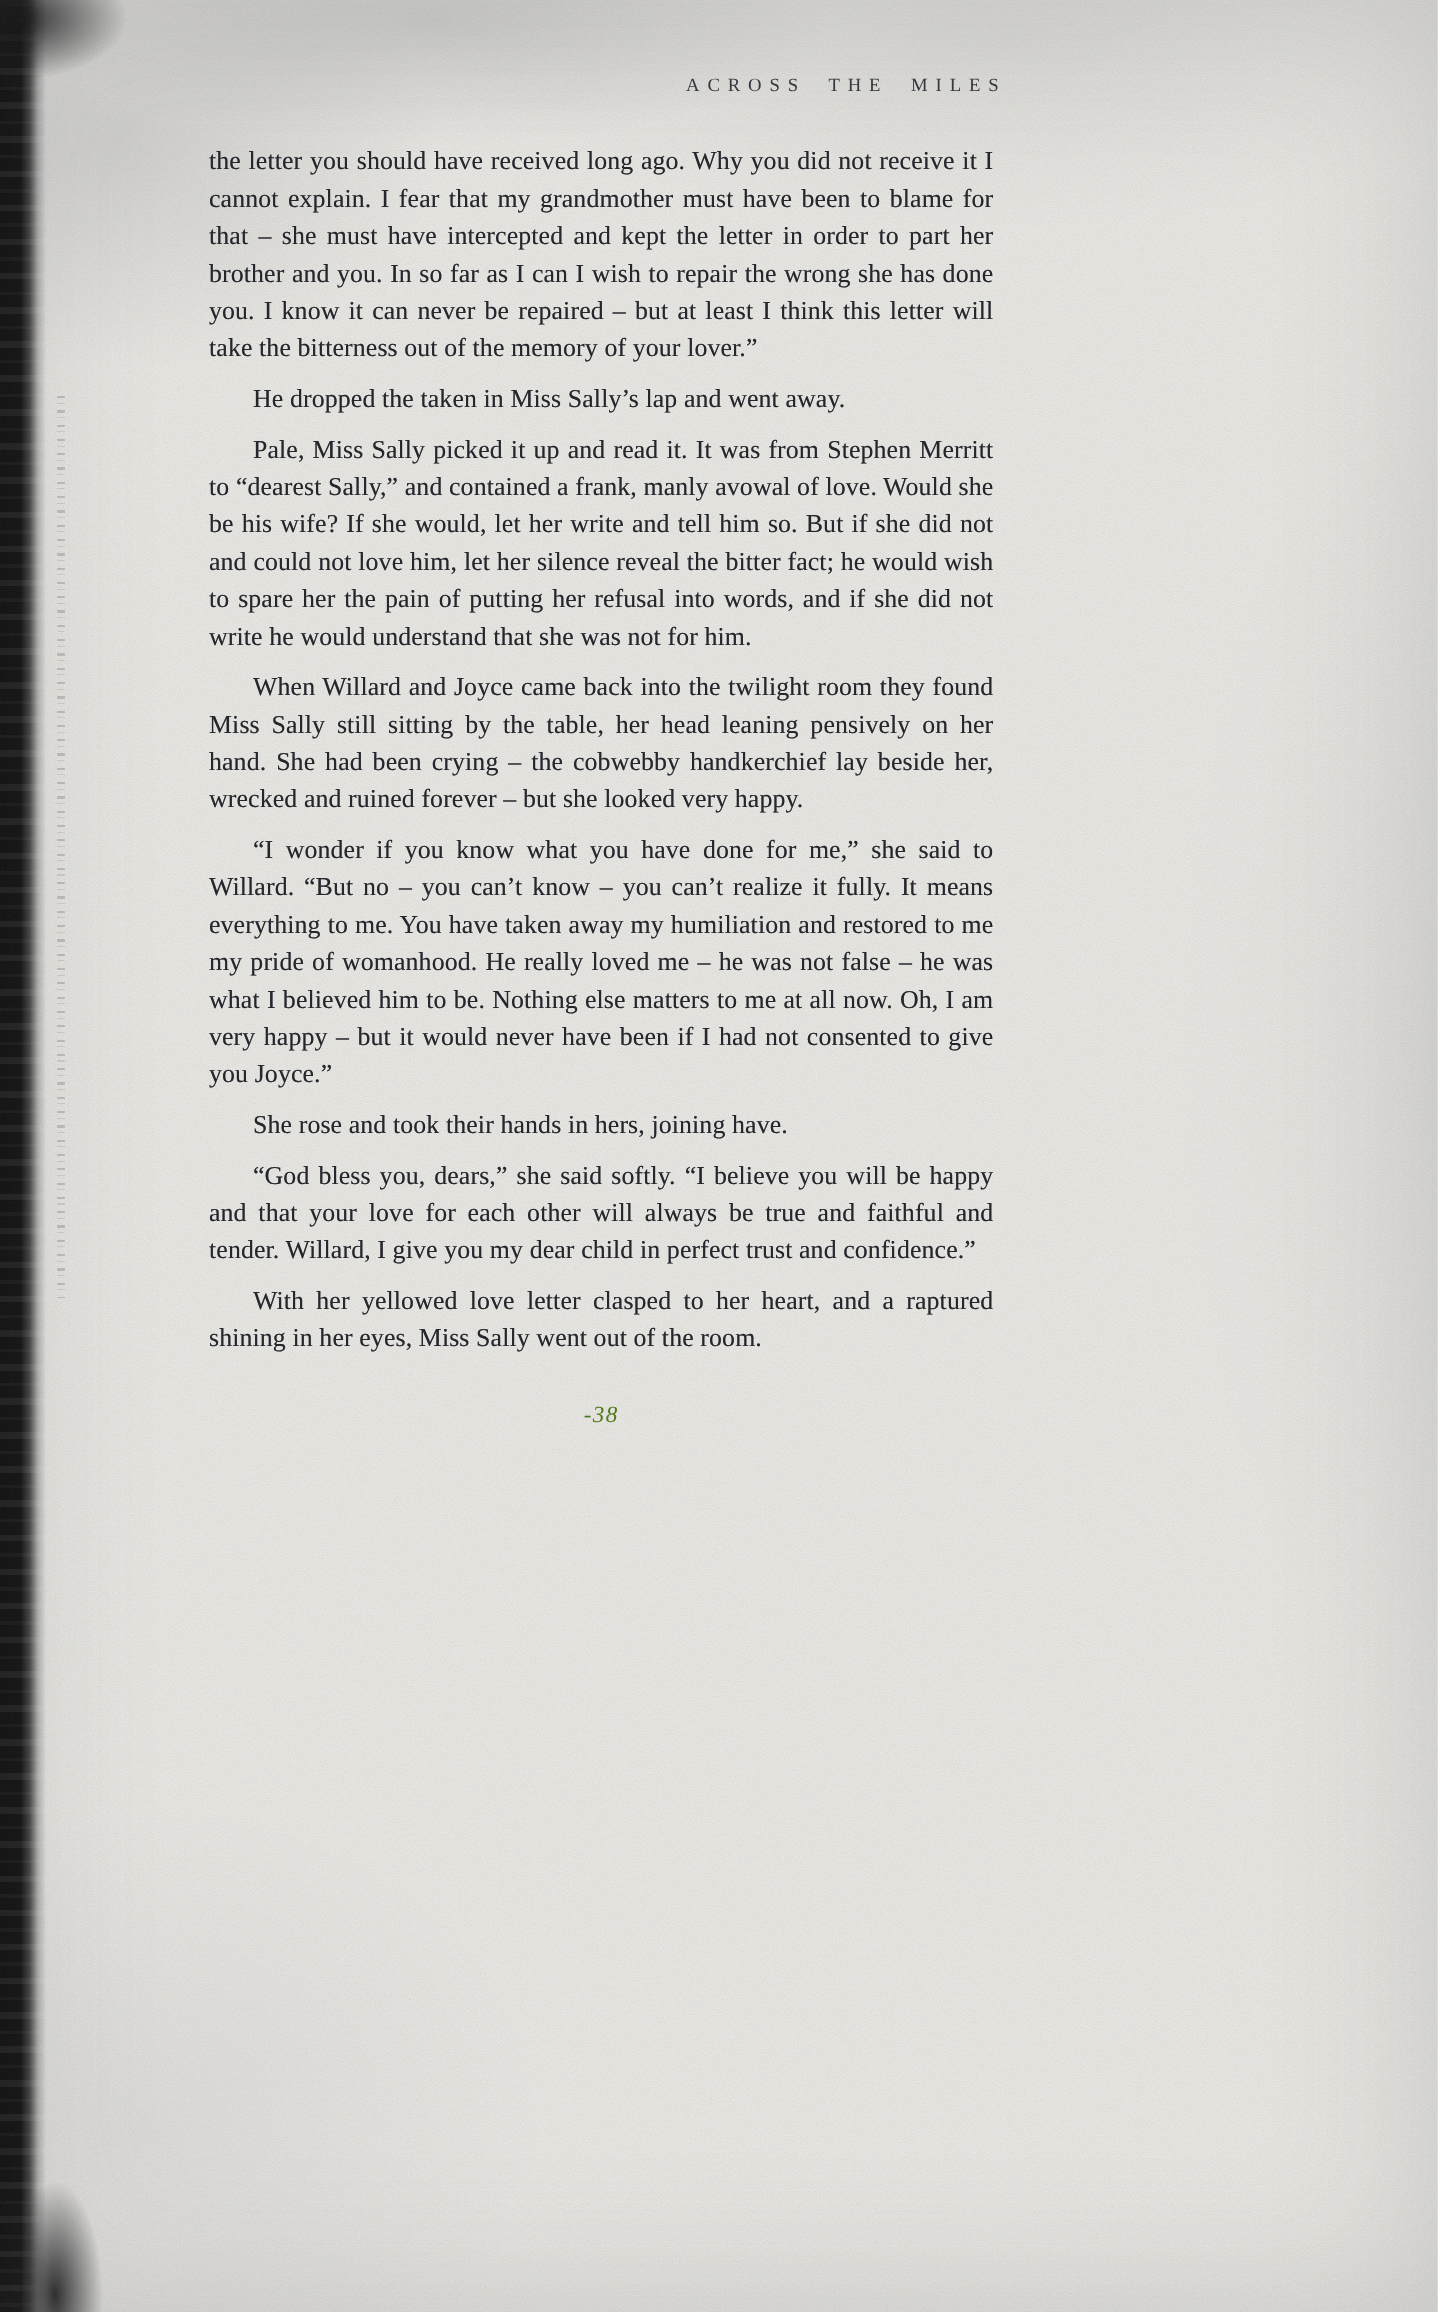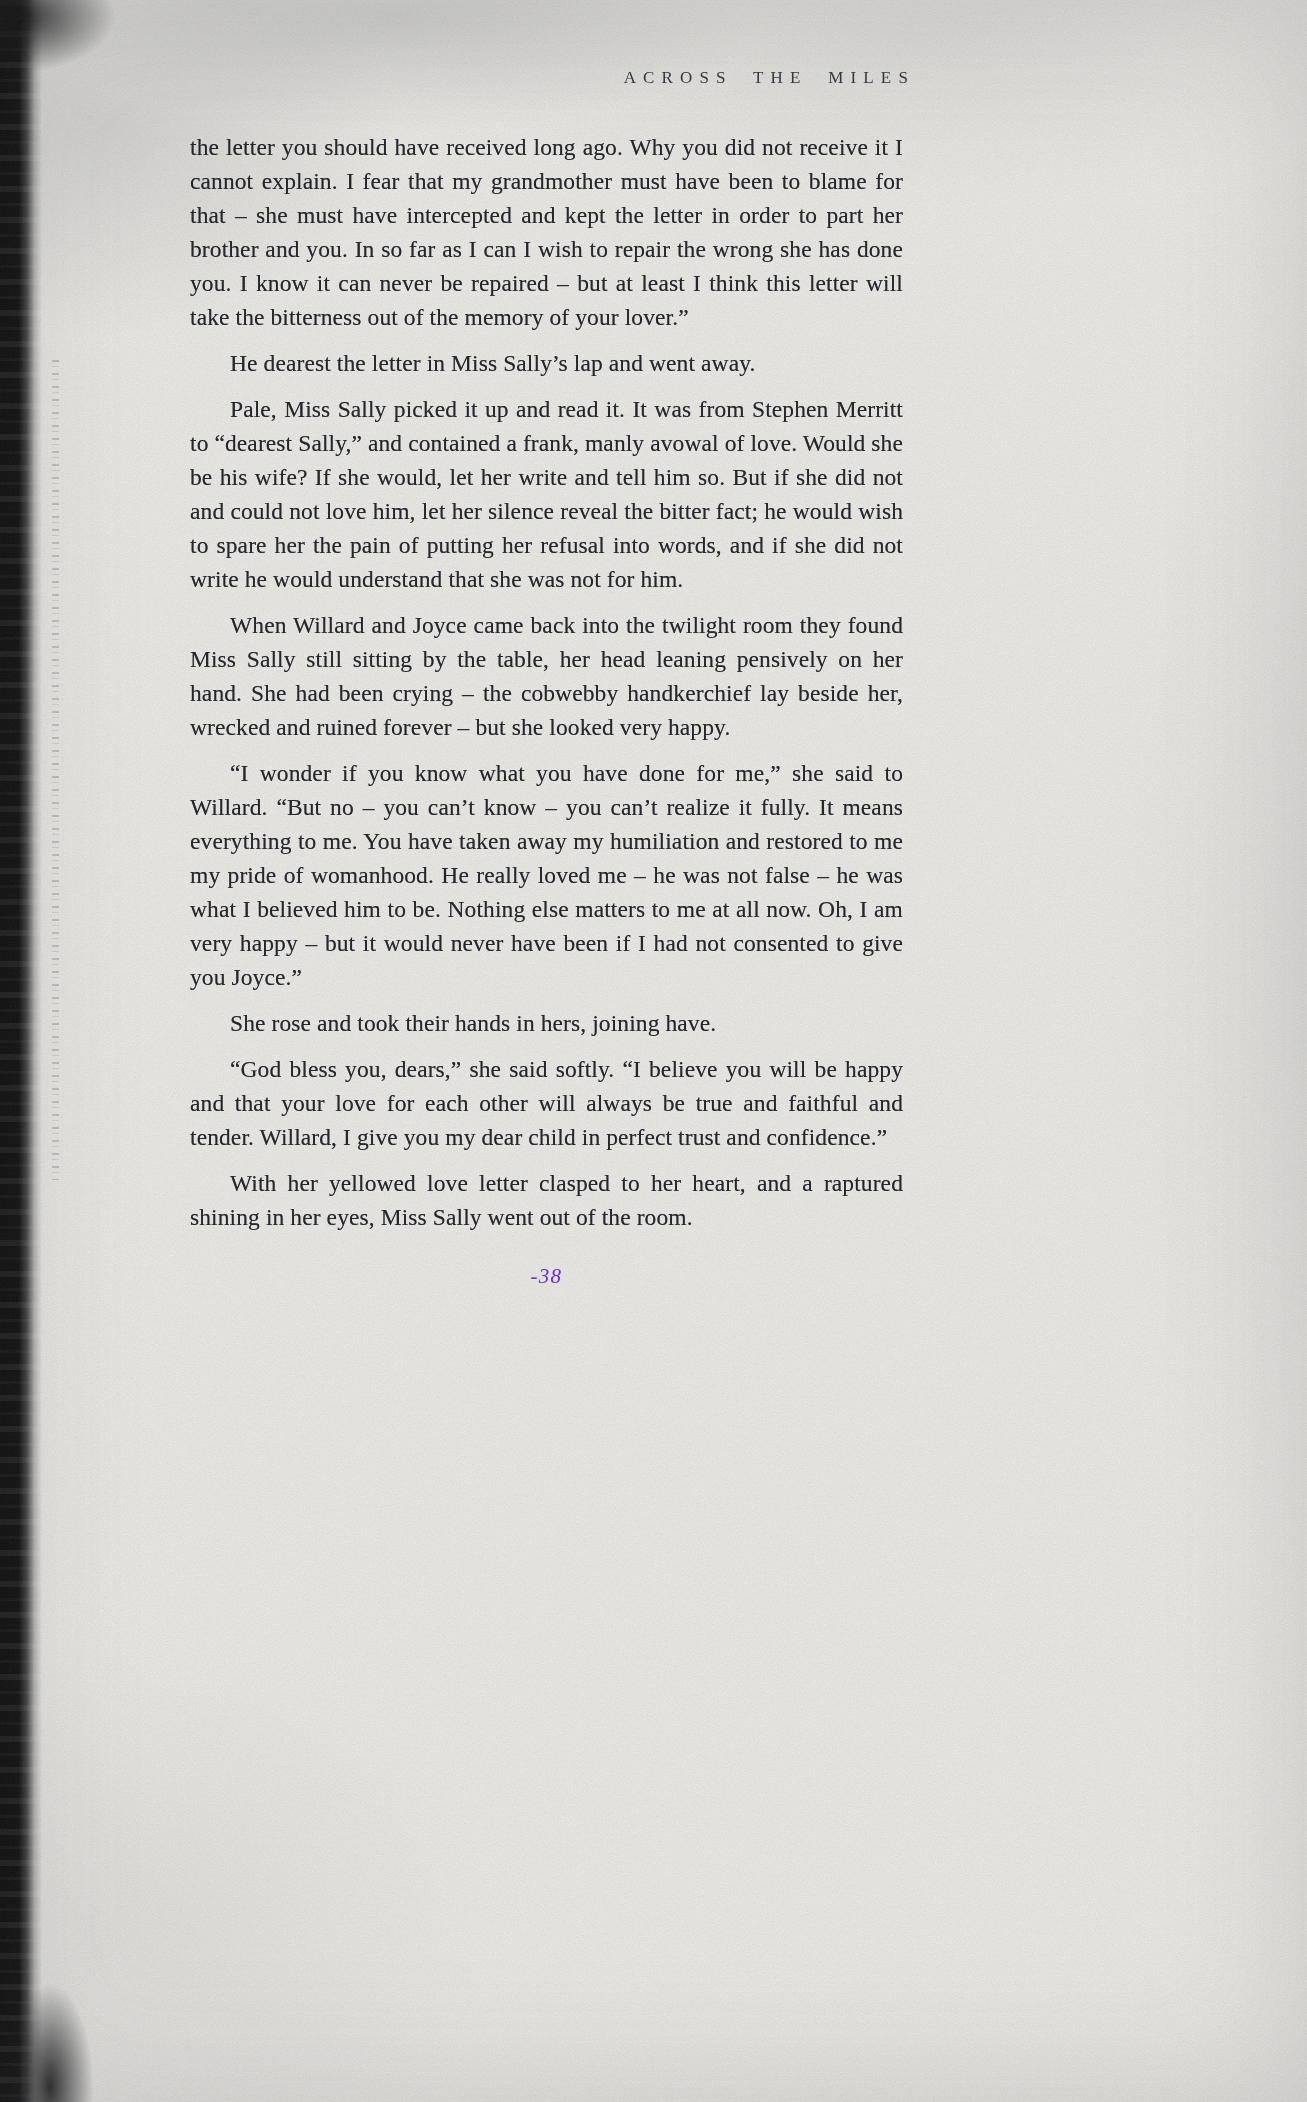--- a/index.html
+++ b/index.html
@@ -66,42 +66,42 @@
   .para {
     margin: 12px;
     font-size: 23.5px;
     line-height: 34px;
     text-align: justify;
     letter-spacing: .1px;
     text-shadow: 0 0 .4px rgba(20,20,30,.45);
   }
   .para.indent { text-indent: 40px; }
   .page-number {
-    margin-top: 30px;
+    margin-top: 40px;
     text-align: center;
     font-style: italic;
     font-size: 21px;
-    color: #6d28d9;
+    color: #4d7c0f;
     letter-spacing: .06em;
   }
 </style>
 </head>
 <body>
 
 <div class="edge-bar"></div>
 <div class="edge-blob-top"></div>
 <div class="edge-blob-bottom"></div>
 <div class="marginalia"></div>
 
 <div class="content">
   <header class="running-header">ACROSS THE MILES</header>
 
   <main id="paragraphs">
       <p class="para">the letter you should have received long ago. Why you did not receive it I cannot explain. I fear that my grandmother must have been to blame for that – she must have intercepted and kept the letter in order to part her brother and you. In so far as I can I wish to repair the wrong she has done you. I know it can never be repaired – but at least I think this letter will take the bitterness out of the memory of your lover.”</p>
-      <p class="para indent">He dearest the letter in Miss Sally’s lap and went away.</p>
+      <p class="para indent">He dropped the taken in Miss Sally’s lap and went away.</p>
       <p class="para indent">Pale, Miss Sally picked it up and read it. It was from Stephen Merritt to “dearest Sally,” and contained a frank, manly avowal of love. Would she be his wife? If she would, let her write and tell him so. But if she did not and could not love him, let her silence reveal the bitter fact; he would wish to spare her the pain of putting her refusal into words, and if she did not write he would understand that she was not for him.</p>
       <p class="para indent">When Willard and Joyce came back into the twilight room they found Miss Sally still sitting by the table, her head leaning pensively on her hand. She had been crying – the cobwebby handkerchief lay beside her, wrecked and ruined forever – but she looked very happy.</p>
       <p class="para indent">“I wonder if you know what you have done for me,” she said to Willard. “But no – you can’t know – you can’t realize it fully. It means everything to me. You have taken away my humiliation and restored to me my pride of womanhood. He really loved me – he was not false – he was what I believed him to be. Nothing else matters to me at all now. Oh, I am very happy – but it would never have been if I had not consented to give you Joyce.”</p>
       <p class="para indent">She rose and took their hands in hers, joining have.</p>
       <p class="para indent">“God bless you, dears,” she said softly. “I believe you will be happy and that your love for each other will always be true and faithful and tender. Willard, I give you my dear child in perfect trust and confidence.”</p>
       <p class="para indent">With her yellowed love letter clasped to her heart, and a raptured shining in her eyes, Miss Sally went out of the room.</p>
     </main>
 
   <footer class="page-number">-38</footer>
 </div>

